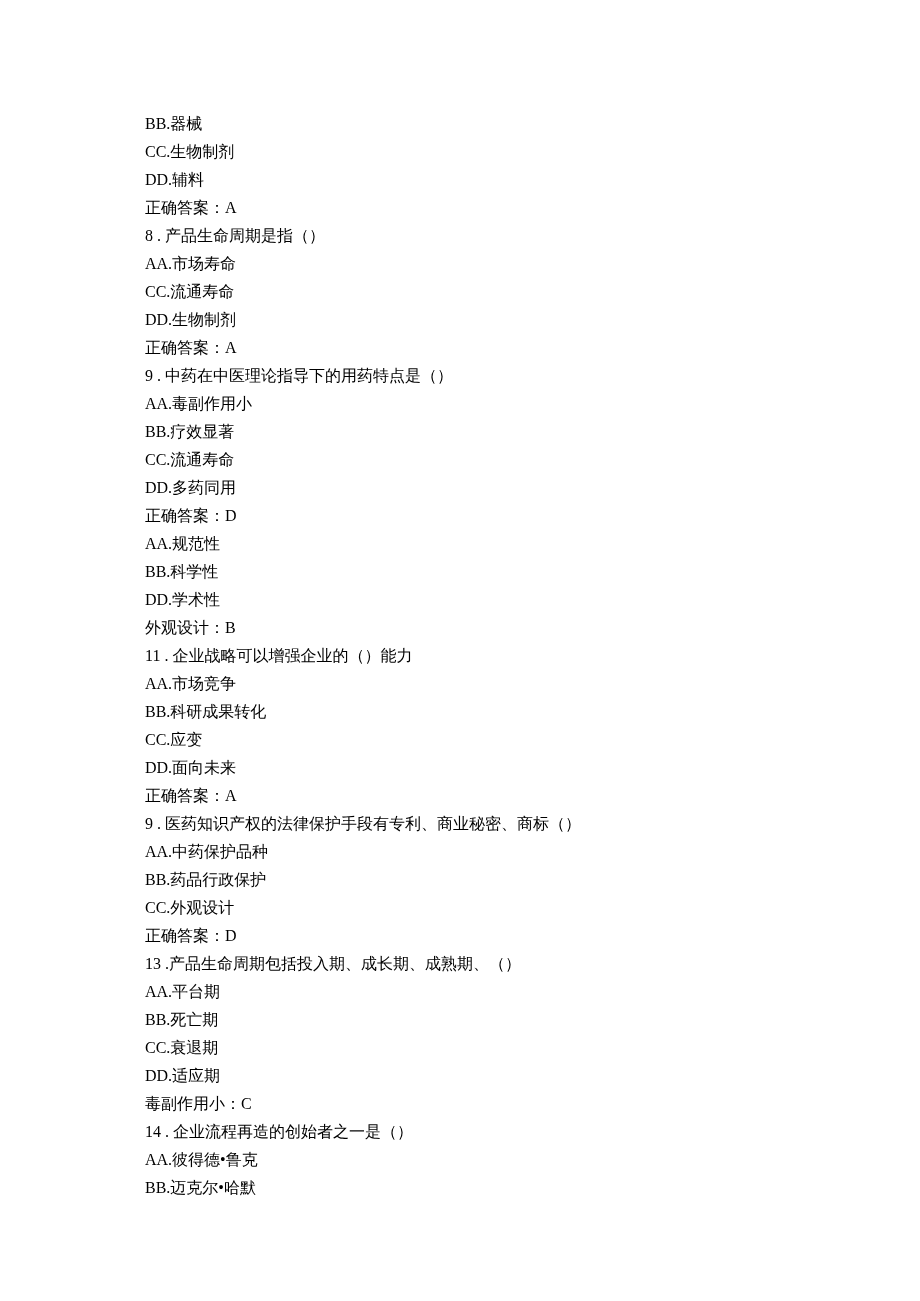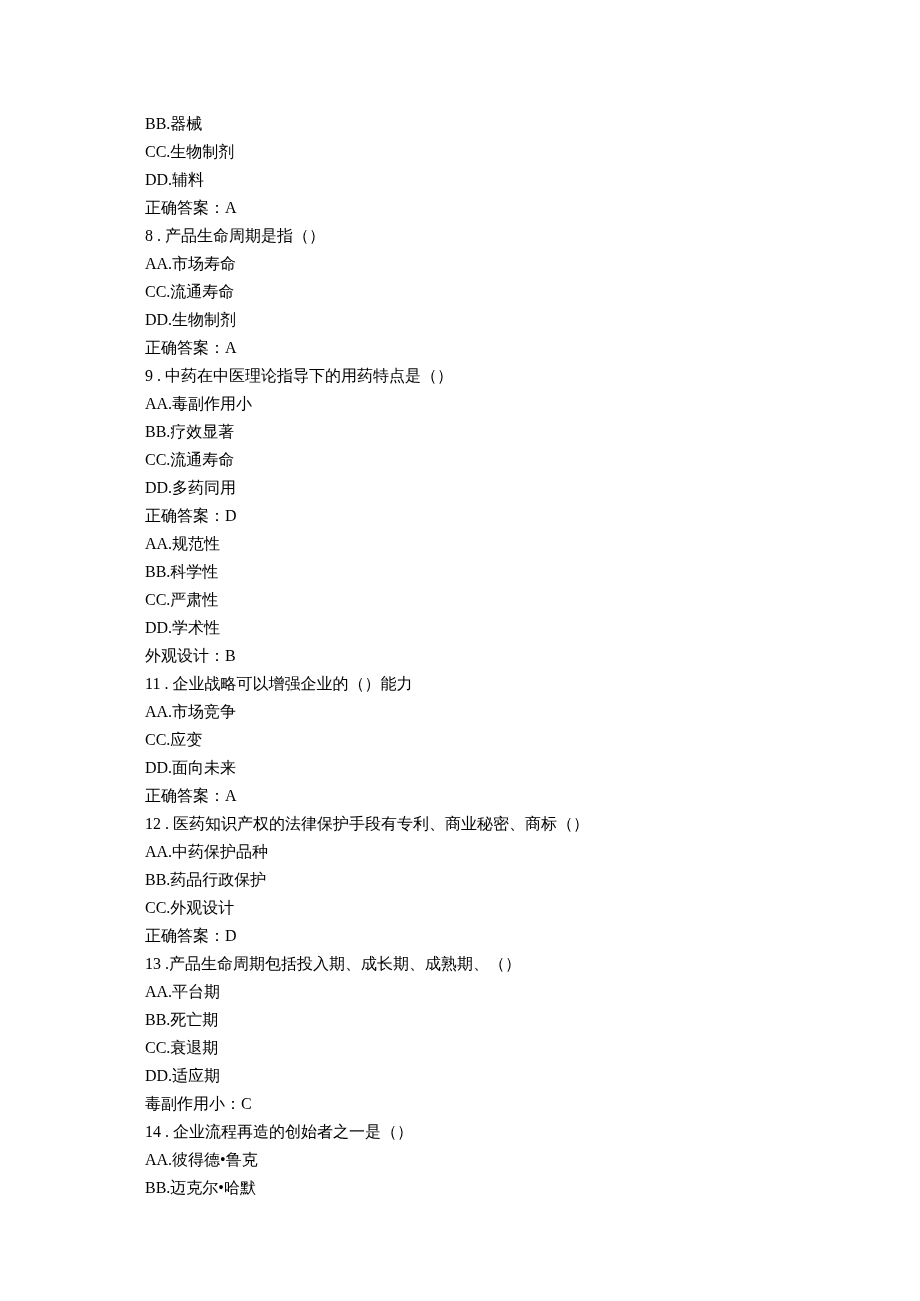--- a/index.html
+++ b/index.html
@@ -36,29 +36,29 @@
       <div class="line">DD.生物制剂</div>
       <div class="line">正确答案：A</div>
       <div class="line">9  . 中药在中医理论指导下的用药特点是（）</div>
       <div class="line">AA.毒副作用小</div>
       <div class="line">BB.疗效显著</div>
       <div class="line">CC.流通寿命</div>
       <div class="line">DD.多药同用</div>
       <div class="line">正确答案：D</div>
       <div class="line">AA.规范性</div>
       <div class="line">BB.科学性</div>
-      <div class="line">CC.严肃性</div>
       <div class="line">DD.学术性</div>
       <div class="line">外观设计：B</div>
       <div class="line">11  . 企业战略可以增强企业的（）能力</div>
       <div class="line">AA.市场竞争</div>
+      <div class="line">BB.科研成果转化</div>
       <div class="line">CC.应变</div>
       <div class="line">DD.面向未来</div>
       <div class="line">正确答案：A</div>
-      <div class="line">12  . 医药知识产权的法律保护手段有专利、商业秘密、商标（）</div>
+      <div class="line">9  . 医药知识产权的法律保护手段有专利、商业秘密、商标（）</div>
       <div class="line">AA.中药保护品种</div>
       <div class="line">BB.药品行政保护</div>
       <div class="line">CC.外观设计</div>
       <div class="line">正确答案：D</div>
       <div class="line">13  .产品生命周期包括投入期、成长期、成熟期、（）</div>
       <div class="line">AA.平台期</div>
       <div class="line">BB.死亡期</div>
       <div class="line">CC.衰退期</div>
       <div class="line">DD.适应期</div>
       <div class="line">毒副作用小：C</div>

